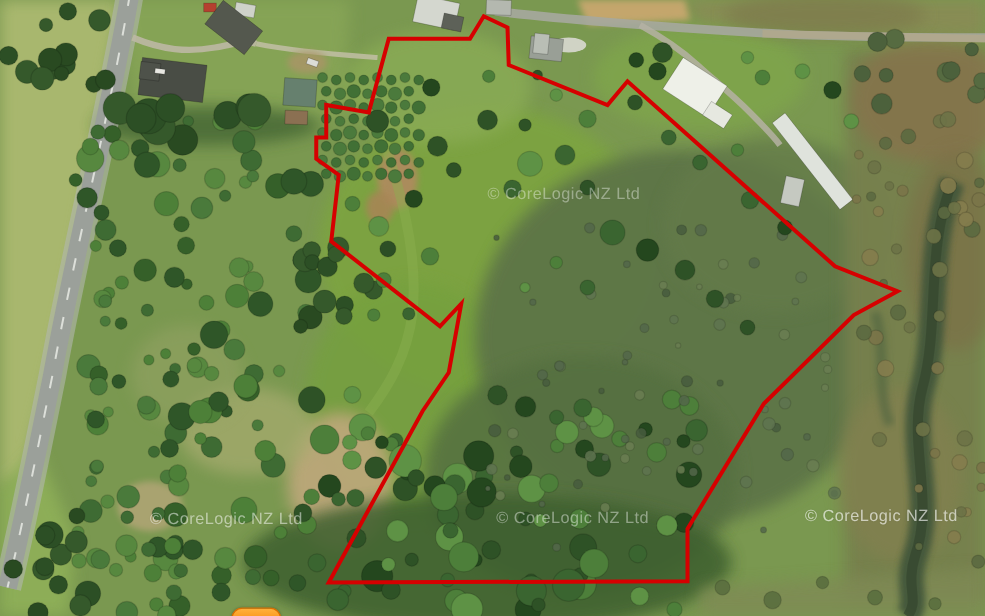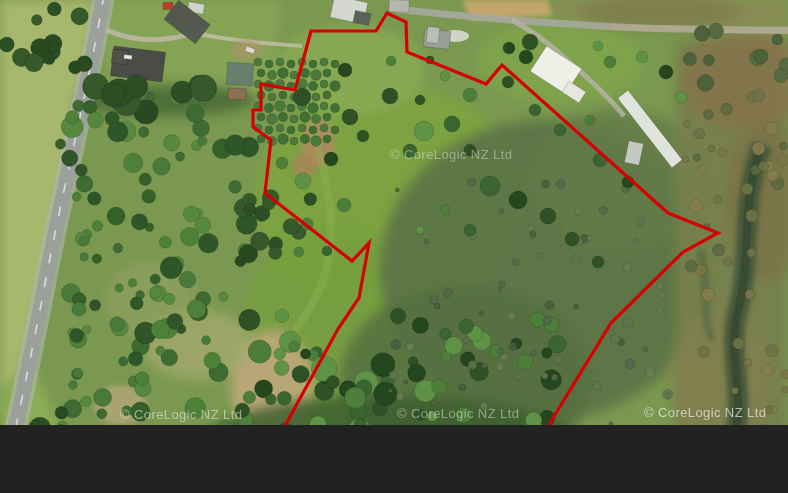--- a/index.html
+++ b/index.html
@@ -1,17 +1,17 @@
 <!DOCTYPE html>
 <html><head>
 <meta charset="utf-8">
 <style>
   html,body{margin:0;padding:0;background:#222;}
   .stage{
-    position:relative;width:788px;height:425px;overflow:hidden;
+    position:relative;width:788px;height:493px;overflow:hidden;
     background:#7a9850;font-family:"Liberation Sans",sans-serif;
     cursor:default;
   }
   .stage svg{position:absolute;left:0;top:0;display:block;}
   .watermark{
     position:absolute;white-space:nowrap;color:#ffffff;
     font-size:13px;letter-spacing:.4px;pointer-events:none;
     text-shadow:0 0 2px rgba(0,0,0,.15);
   }
   .wm1{left:390px;top:147px;opacity:.38;}

